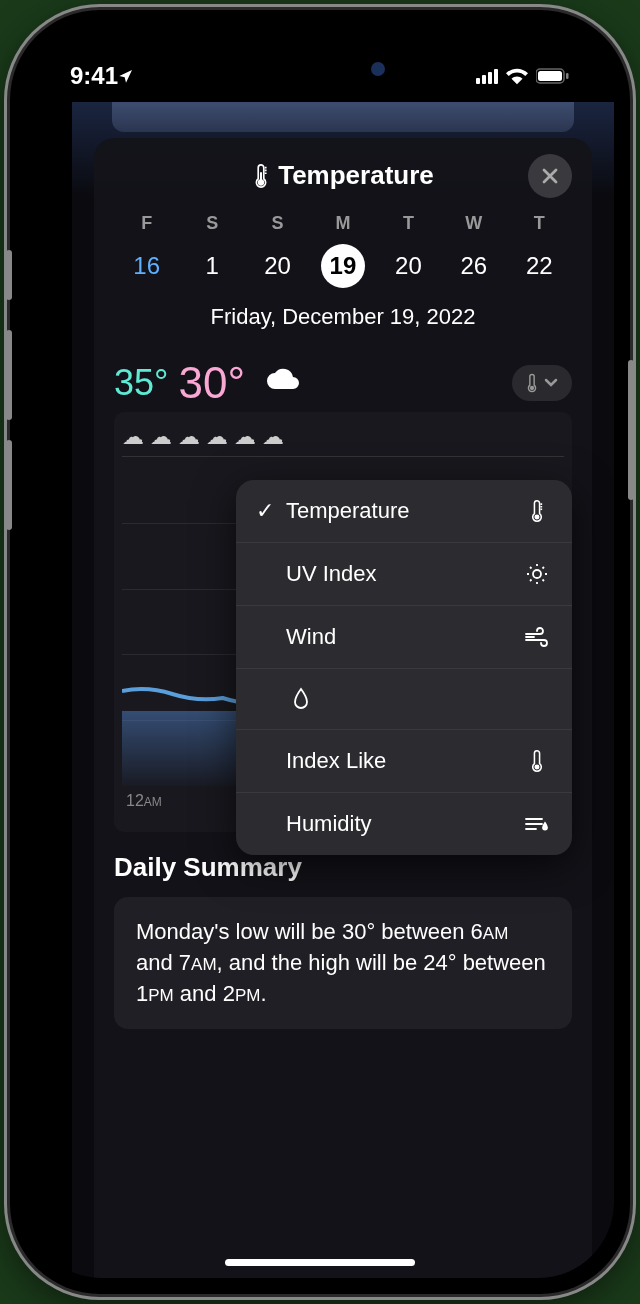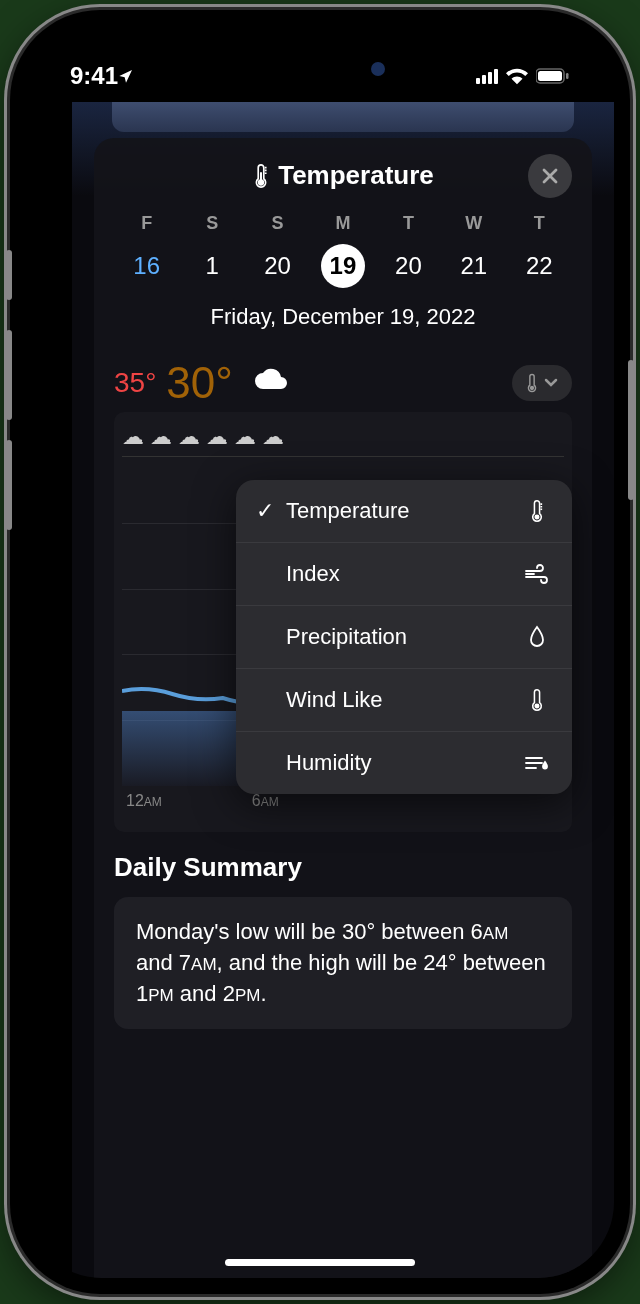--- a/index.html
+++ b/index.html
@@ -163,22 +163,22 @@
       display: flex;
       align-items: center;
       justify-content: space-between;
       margin-bottom: 4px;
     }
     .temps {
       display: flex;
       align-items: center;
       gap: 10px;
     }
-    .temp-high { color: #ef4444; font-size: 28px; font-weight: 300; }
-    .temp-low { color: #a16207; font-size: 44px; font-weight: 300; }
+    .temp-high { color: #5eead4; font-size: 36px; font-weight: 300; }
+    .temp-low { color: #f9a8d4; font-size: 44px; font-weight: 300; }
     .cloud-icon { color: #fff; font-size: 36px; margin-left: 8px; }
     .metric-btn {
       background: #2a2a2e;
       border-radius: 20px;
       padding: 8px 14px;
       display: flex;
       align-items: center;
       gap: 6px;
       color: #999;
     }
@@ -398,21 +398,21 @@
           <div class="day-col">
             <span class="day-letter">M</span>
             <span class="day-num selected">19</span>
           </div>
           <div class="day-col">
             <span class="day-letter">T</span>
             <span class="day-num">20</span>
           </div>
           <div class="day-col">
             <span class="day-letter">W</span>
-            <span class="day-num">21</span>
+            <span class="day-num">26</span>
           </div>
           <div class="day-col">
             <span class="day-letter">T</span>
             <span class="day-num">22</span>
           </div>
         </div>
         <div class="full-date">Friday, December 19, 2022</div>
 
         <div class="temp-row">
           <div class="temps">
@@ -478,41 +478,57 @@
                   <path d="M8 2a3 3 0 0 0-3 3v12a5 5 0 1 0 6 0V5a3 3 0 0 0-3-3z"></path>
                   <circle cx="8" cy="21" r="2" fill="#fff"></circle>
                   <line x1="12" y1="6" x2="14" y2="6"></line>
                   <line x1="12" y1="9" x2="14" y2="9"></line>
                   <line x1="12" y1="12" x2="14" y2="12"></line>
                 </svg>
               </span>
           </div>
           <div class="dropdown-item">
             <span class="check-col"></span>
-            <span class="dropdown-label">Index</span>
+            <span class="dropdown-label">UV Index</span>
+            <span class="dropdown-icon">
+                <svg width="24" height="24" viewBox="0 0 24 24" fill="none" stroke="#fff" stroke-width="1.8">
+                  <circle cx="12" cy="12" r="4"></circle>
+                  <line x1="12" y1="2" x2="12" y2="4"></line>
+                  <line x1="12" y1="20" x2="12" y2="22"></line>
+                  <line x1="4" y1="12" x2="2" y2="12"></line>
+                  <line x1="22" y1="12" x2="20" y2="12"></line>
+                  <line x1="5" y1="5" x2="6.5" y2="6.5"></line>
+                  <line x1="17.5" y1="17.5" x2="19" y2="19"></line>
+                  <line x1="5" y1="19" x2="6.5" y2="17.5"></line>
+                  <line x1="17.5" y1="6.5" x2="19" y2="5"></line>
+                </svg>
+              </span>
+          </div>
+          <div class="dropdown-item">
+            <span class="check-col"></span>
+            <span class="dropdown-label">Wind</span>
             <span class="dropdown-icon">
                 <svg width="26" height="22" viewBox="0 0 26 22" fill="none" stroke="#fff" stroke-width="1.8" stroke-linecap="round">
                   <path d="M2 8h14a3 3 0 1 0-3-3"></path>
                   <path d="M2 14h18a3 3 0 1 1-3 3"></path>
                   <path d="M2 11h8"></path>
                 </svg>
               </span>
           </div>
           <div class="dropdown-item">
             <span class="check-col"></span>
-            <span class="dropdown-label">Precipitation</span>
             <span class="dropdown-icon">
                 <svg width="18" height="24" viewBox="0 0 18 24" fill="none" stroke="#fff" stroke-width="1.8">
                   <path d="M9 2C9 2 3 10 3 15a6 6 0 0 0 12 0c0-5-6-13-6-13z"></path>
                 </svg>
               </span>
           </div>
           <div class="dropdown-item">
             <span class="check-col"></span>
-            <span class="dropdown-label">Wind Like</span>
+            <span class="dropdown-label">Index Like</span>
             <span class="dropdown-icon">
                 <svg width="14" height="24" viewBox="0 0 16 28" fill="none" stroke="#fff" stroke-width="1.8">
                   <path d="M8 2a3 3 0 0 0-3 3v12a5 5 0 1 0 6 0V5a3 3 0 0 0-3-3z"></path>
                   <circle cx="8" cy="21" r="2" fill="#fff"></circle>
                 </svg>
               </span>
           </div>
           <div class="dropdown-item">
             <span class="check-col"></span>
             <span class="dropdown-label">Humidity</span>

